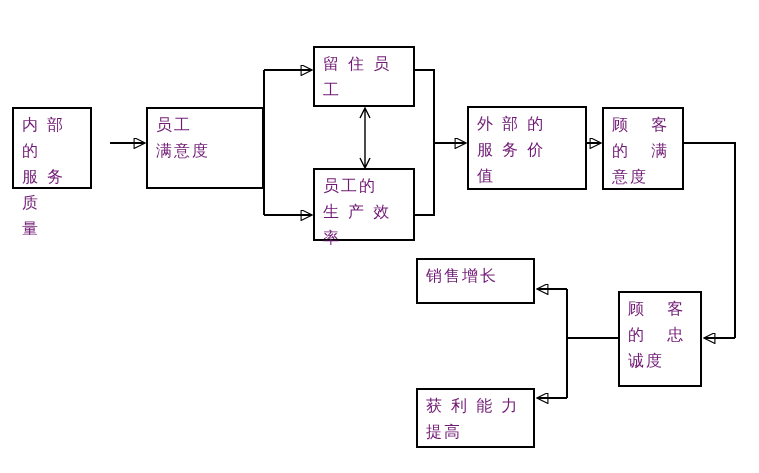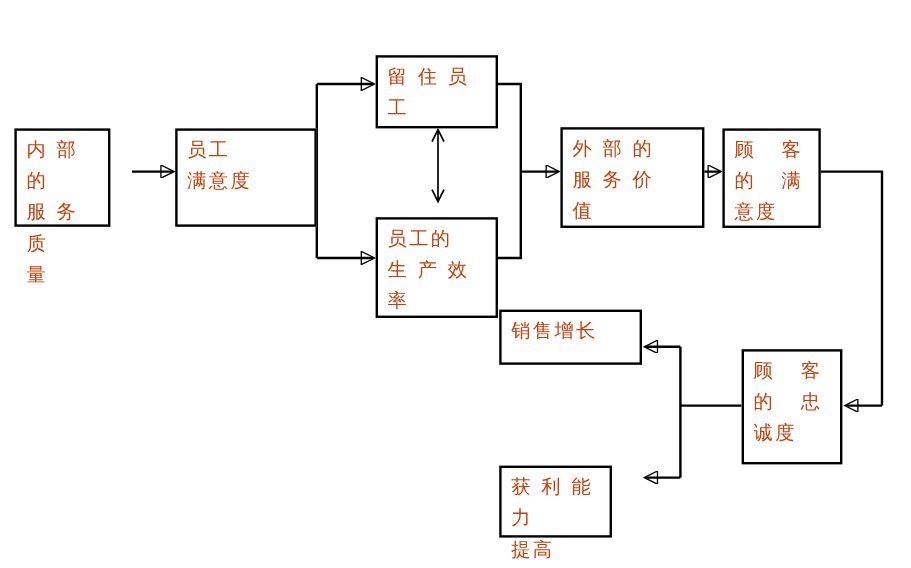--- a/index.html
+++ b/index.html
@@ -20,21 +20,21 @@
     border:2px solid #000;
     background:#ffffff;
     padding:3px 8px;
   }
   .node .label{
     display:block;
     white-space:pre-wrap;
     font-size:16px;
     line-height:26px;
     letter-spacing:2px;
-    color:#c2410c;
+    color:#701a75;
   }
 </style>
 </head>
 <body>
 
 <div class="canvas">
 
   <svg class="connectors" viewBox="0 0 759 473" xmlns="http://www.w3.org/2000/svg">
     <defs>
       <marker id="ah" viewBox="0 0 10 10" refX="9" refY="5" markerWidth="13" markerHeight="11" orient="auto" markerUnits="userSpaceOnUse">
@@ -72,21 +72,21 @@
   <div class="node" style="left:146px;top:107px;width:118px;height:82px">
     <span class="label">员工
 满意度</span>
   </div>
 
   <div class="node" style="left:313px;top:46px;width:102px;height:61px">
     <span class="label">留 住 员
 工</span>
   </div>
 
-  <div class="node" style="left:313px;top:181px;width:102px;height:84px">
+  <div class="node" style="left:313px;top:168px;width:102px;height:73px">
     <span class="label">员工的
 生 产 效
 率</span>
   </div>
 
   <div class="node" style="left:467px;top:106px;width:120px;height:84px">
     <span class="label">外 部 的
 服 务 价
 值</span>
   </div>
@@ -100,18 +100,18 @@
   <div class="node" style="left:618px;top:291px;width:84px;height:96px">
     <span class="label">顾   客
 的   忠
 诚度</span>
   </div>
 
   <div class="node" style="left:416px;top:258px;width:119px;height:46px">
     <span class="label">销售增长</span>
   </div>
 
-  <div class="node" style="left:416px;top:388px;width:94px;height:60px">
+  <div class="node" style="left:416px;top:388px;width:119px;height:60px">
     <span class="label">获 利 能 力
 提高</span>
   </div>
 
 </div>
 
 </body></html>

